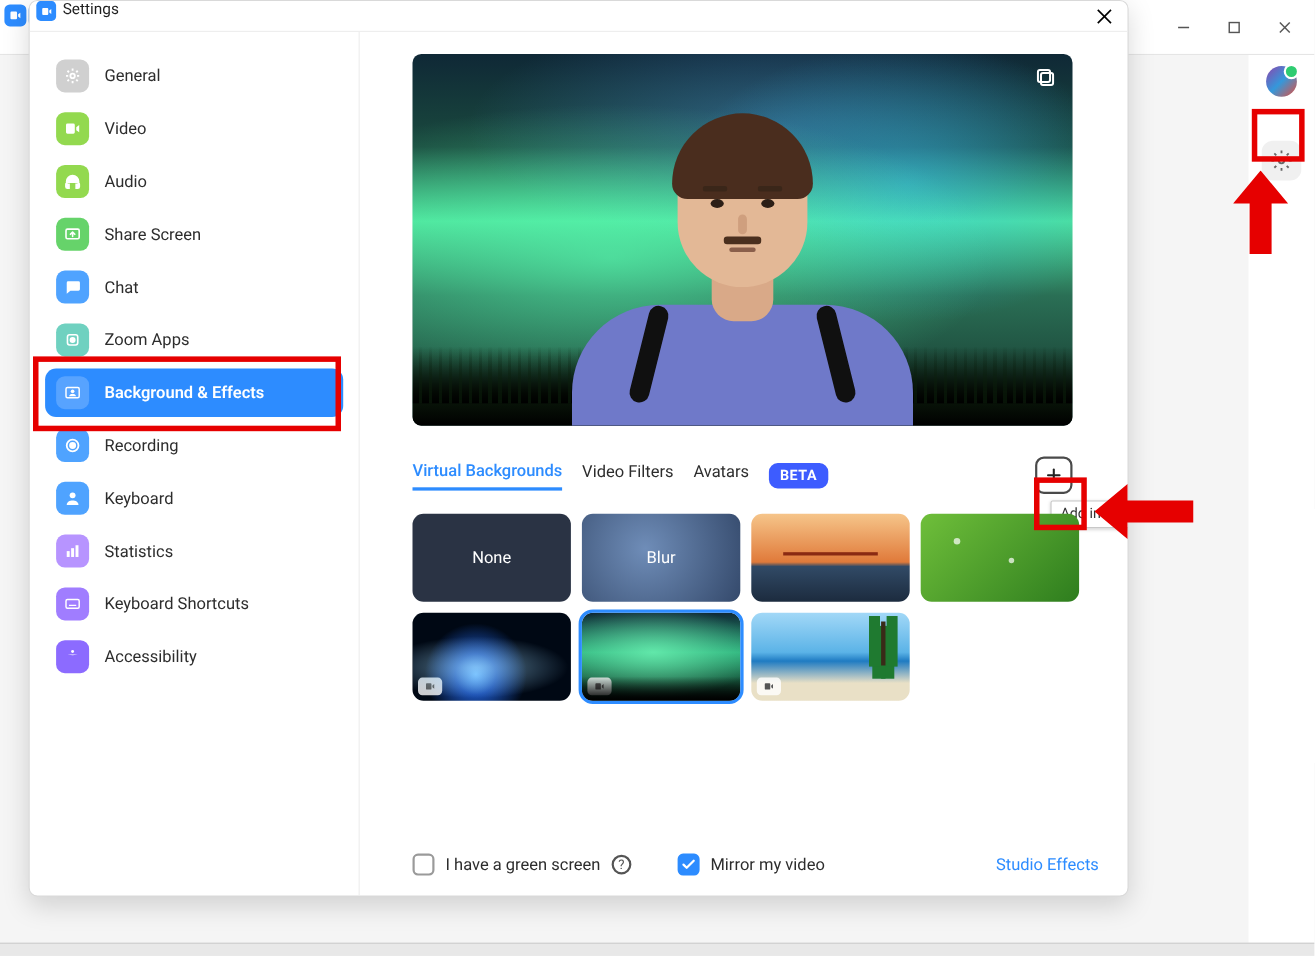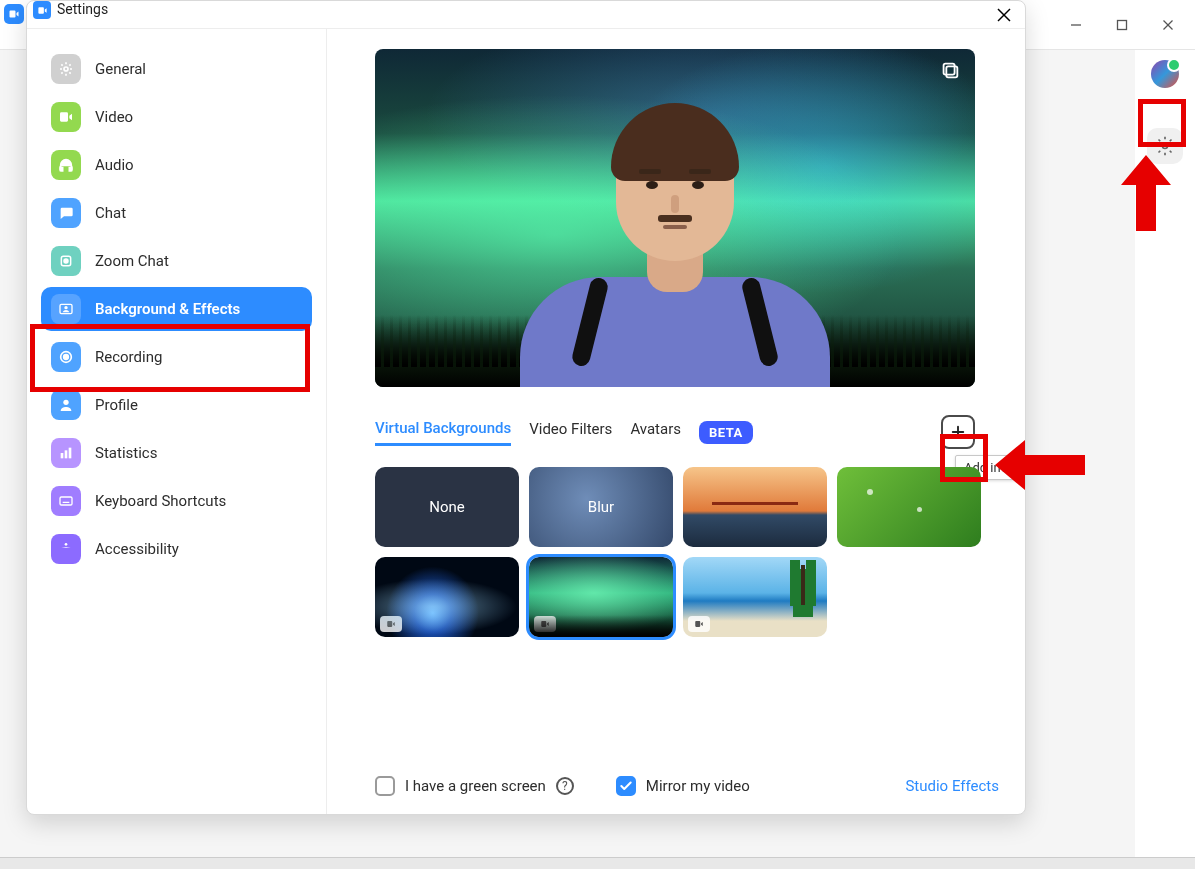--- a/index.html
+++ b/index.html
@@ -554,35 +554,44 @@
       </div>
       <div class="side-item">
         <div class="icon" style="background:#93d94f">
           <svg width="16" height="16" viewBox="0 0 24 24" fill="none" stroke="#fff" stroke-width="2.5">
               <path d="M4 14v-2a8 8 0 0116 0v2M4 14a2 2 0 002 2h1v5H5a2 2 0 01-2-2v-3a2 2 0 011-2zm16 0a2 2 0 01-2 2h-1v5h2a2 2 0 002-2v-3a2 2 0 00-1-2z" fill="#fff"></path>
             </svg>
         </div>
         <span>Audio</span>
       </div>
       <div class="side-item">
+        <div class="icon" style="background:#66d36a">
+          <svg width="16" height="16" viewBox="0 0 24 24" fill="none" stroke="#fff" stroke-width="2.2">
+              <rect x="3" y="5" width="18" height="13" rx="2"></rect>
+              <path d="M12 15V9m0 0l-3 3m3-3l3 3" stroke-linecap="round"></path>
+            </svg>
+        </div>
+        <span>Share Screen</span>
+      </div>
+      <div class="side-item">
         <div class="icon" style="background:#4fa3ff">
           <svg width="16" height="16" viewBox="0 0 24 24" fill="#fff">
               <path d="M4 4h16a2 2 0 012 2v9a2 2 0 01-2 2H9l-5 4V6a2 2 0 012-2z"></path>
             </svg>
         </div>
         <span>Chat</span>
       </div>
       <div class="side-item">
         <div class="icon" style="background:#6fd1c0">
           <svg width="16" height="16" viewBox="0 0 24 24" fill="none" stroke="#fff" stroke-width="2.2">
               <rect x="5" y="5" width="14" height="14" rx="3"></rect>
               <circle cx="12" cy="12" r="3" fill="#fff"></circle>
             </svg>
         </div>
-        <span>Zoom Chat</span>
+        <span>Zoom Apps</span>
       </div>
       <div class="side-item active">
         <div class="icon" style="background:#2d8cff">
           <svg width="16" height="16" viewBox="0 0 24 24" fill="#fff">
               <rect x="3" y="5" width="18" height="14" rx="2" fill="none" stroke="#fff" stroke-width="2"></rect>
               <circle cx="12" cy="10" r="2.5"></circle>
               <path d="M7 17c1-2.5 3-3.5 5-3.5s4 1 5 3.5"></path>
             </svg>
         </div>
         <span>Background &amp; Effects</span>
@@ -596,21 +605,21 @@
         </div>
         <span>Recording</span>
       </div>
       <div class="side-item">
         <div class="icon" style="background:#4fa3ff">
           <svg width="16" height="16" viewBox="0 0 24 24" fill="#fff">
               <circle cx="12" cy="8" r="4"></circle>
               <path d="M4 21c0-4 4-6 8-6s8 2 8 6"></path>
             </svg>
         </div>
-        <span>Profile</span>
+        <span>Keyboard</span>
       </div>
       <div class="side-item">
         <div class="icon" style="background:#b794ff">
           <svg width="16" height="16" viewBox="0 0 24 24" fill="#fff">
               <rect x="4" y="12" width="4" height="8"></rect>
               <rect x="10" y="8" width="4" height="12"></rect>
               <rect x="16" y="4" width="4" height="16"></rect>
             </svg>
         </div>
         <span>Statistics</span>

